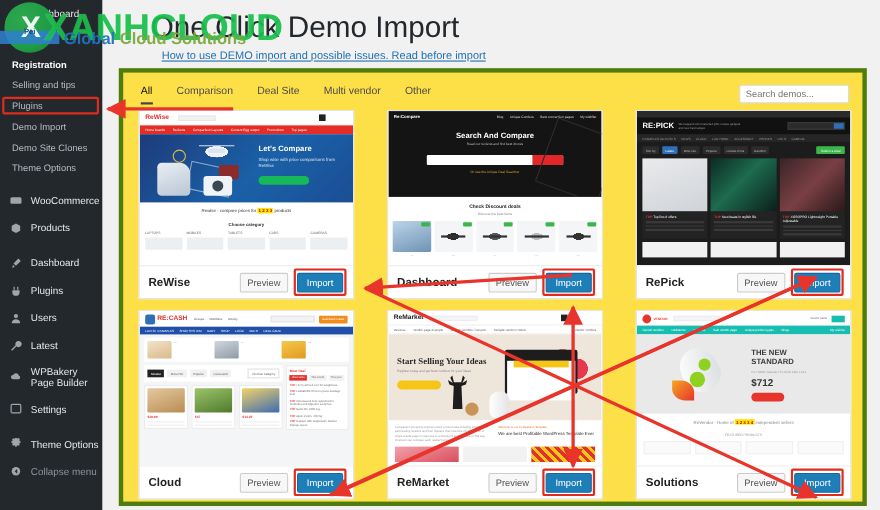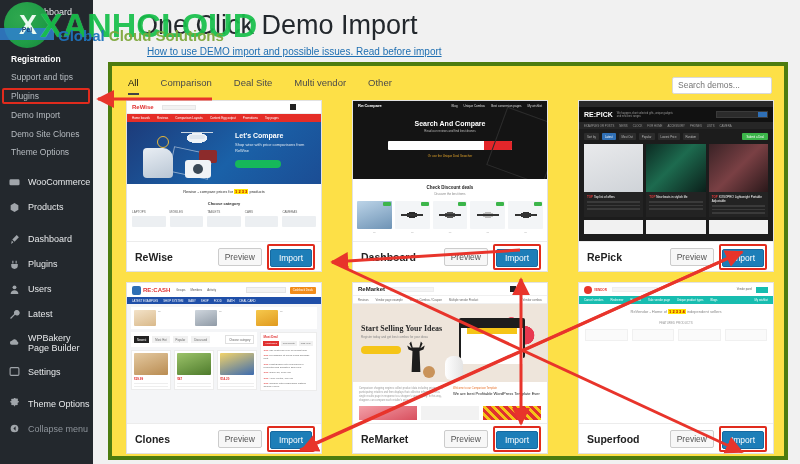--- a/index.html
+++ b/index.html
@@ -369,21 +369,21 @@
         </svg>
     </span>
     <span class="mlabel">Per</span>
   </div>
 
   <div class="menu-sub">
     <div class="menu-item sub head">
       <span>Registration</span>
     </div>
     <div class="menu-item sub">
-      <span>Support and tips</span>
+      <span>Selling and tips</span>
     </div>
     <div class="menu-item sub">
       <span>Plugins</span>
     </div>
     <div class="menu-item sub">
       <span>Demo Import</span>
     </div>
     <div class="menu-item sub">
       <span>Demo Site Clones</span>
     </div>
@@ -807,21 +807,21 @@
               <div class="row"><b>TOP</b> LUMIBOOK fit men's jeans bandage best</div>
               <div class="row"><b>TOP</b> Plant Based Keto Superfood in Probiotics and Digestive Enzymes</div>
               <div class="row"><b>TOP</b> Garlic Oil, 1000 mg</div>
               <div class="row"><b>TOP</b> Apple Pectin, 700 mg</div>
               <div class="row"><b>TOP</b> Capsule with Magnesium Natural Orange Flavor</div>
             </div>
           </div>
         </div>
       </div>
       <div class="card-foot">
-        <span class="card-name">Clones</span>
+        <span class="card-name">Cloud</span>
         <span class="btns">
           <button class="btn-preview">Preview</button>
           <span class="btn-import-wrap">
             <button class="btn-import">Import</button>
           </span>
         </span>
       </div>
     </div>
 
     <div class="card">
@@ -892,34 +892,46 @@
           </div>
           <div class="rv-nav">
             <span>Cancel vendors</span>
             <span>Redeemer</span>
             <span>Reviews</span>
             <span>Sale vendor page</span>
             <span>Unique product types</span>
             <span>Blogs</span>
             <span style="margin-left:auto">My wishlist</span>
           </div>
+          <div class="rv-hero">
+            <div class="rv-rocket">
+              <div class="body"></div>
+                <div class="fl"></div>
+                <div class="d1"></div>
+                <div class="d2"></div>
+            </div>
+            <h4><span>THE NEW</span><br><span>STANDARD</span></h4>
+            <div class="s">OF HOME GADGETS LOOK AND FEEL</div>
+            <div class="pr">$712</div>
+            <div class="cta"></div>
+          </div>
           <div class="rv-strip">
             <span>ReVendor - Home of</span>&nbsp;<span class="hlt">1 2 3 3 4</span>&nbsp;<span>independent sellers</span>
           </div>
           <div class="rv-feat">FEATURED PRODUCTS</div>
           <div class="rv-cards">
               <div></div>
               <div></div>
               <div></div>
               <div></div>
             </div>
         </div>
       </div>
       <div class="card-foot">
-        <span class="card-name">Superfood</span>
+        <span class="card-name">Solutions</span>
         <span class="btns">
           <button class="btn-preview">Preview</button>
           <span class="btn-import-wrap">
             <button class="btn-import">Import</button>
           </span>
         </span>
       </div>
     </div>
 
   </div>

